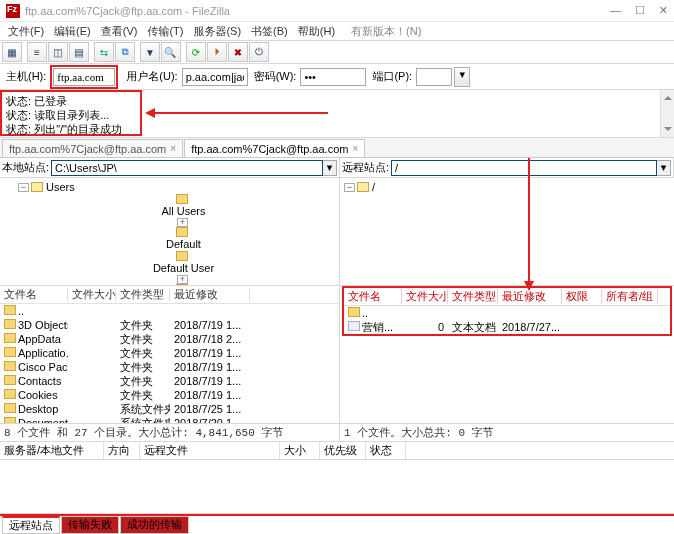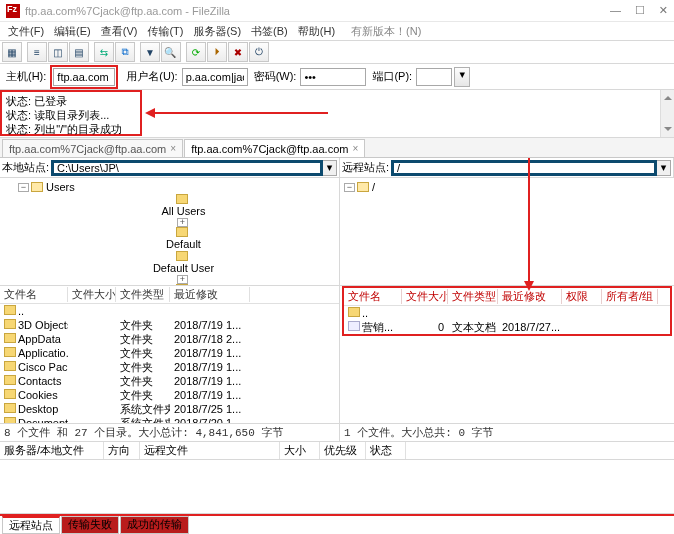--- a/index.html
+++ b/index.html
@@ -47,21 +47,21 @@
 .tab { height: 18px; border: 1px solid #c8c8c8; border-bottom: none; padding: 0 6px; background: #f8f8f8; display: flex; align-items: center; gap: 4px; margin-right: 1px; color: #555; }
 .tab.active { background: #fff; color: #000; }
 .tab .x { color: #888; font-size: 10px; }
 
 
 .sitebars { display: flex; height: 20px; border-bottom: 1px solid #d8d8d8; }
 .sitebar { display: flex; align-items: center; border-right: 1px solid #d8d8d8; padding: 0 2px; }
 .sitebar.left { width: 340px; }
 .sitebar.right { flex: 1; }
 .sitebar label { margin-right: 2px; white-space: nowrap; }
-.sitebar input { flex: 1; border: 3px solid #0c4a6e; height: 16px; padding: 0 3px; font-size: 11px; }
+.sitebar input { flex: 1; border: 1px solid #0c4a6e; height: 16px; padding: 0 3px; font-size: 11px; }
 .sitebar .dd2 { width: 14px; text-align: center; border: 1px solid #a8a8a8; border-left: none; height: 16px; background: #f0f0f0; }
 
 
 .trees { display: flex; height: 108px; border-bottom: 1px solid #d8d8d8; }
 .tree { overflow: hidden; padding: 2px 4px; line-height: 14px; position: relative; }
 .tree.left { width: 340px; border-right: 1px solid #d8d8d8; }
 .tree.right { flex: 1; }
 .tree-node { white-space: nowrap; display: flex; align-items: center; }
 .exp { color: #555; width: 11px; display: inline-block; text-align: center; border: 1px solid #aaa; height: 9px; line-height: 7px; font-size: 9px; margin-right: 2px; }
 .fico { width: 12px; height: 10px; background: #f7d774; border: 1px solid #c9a63e; display: inline-block; margin-right: 3px; }
@@ -150,21 +150,21 @@
   <div class="tbtn">🔍</div>
   <div class="tsep"></div>
   <div class="tbtn" style="color:#0a0">⟳</div>
   <div class="tbtn" style="color:#a60">⏵</div>
   <div class="tbtn" style="color:#a00">✖</div>
   <div class="tbtn">⏻</div>
 </div>
 
 <div class="quickbar">
   <label>主机(H):</label>
-  <span class="host-wrap"><input style="width: 62px;" value="ftp.aa.com"></span>
+  <span class="host-wrap"><input style="width: 62px; font-family: Liberation Serif, serif;" value="ftp.aa.com"></span>
   <label style="margin-left:6px">用户名(U):</label>
   <input style="width: 66px;" value="p.aa.com|jack">
   <label style="margin-left:4px">密码(W):</label>
   <input style="width: 66px;" value="•••">
   <label style="margin-left:4px">端口(P):</label>
   <input style="width: 36px;" value="">
   <div class="dd">▾</div>
 </div>
 
 <div class="statuslog">

